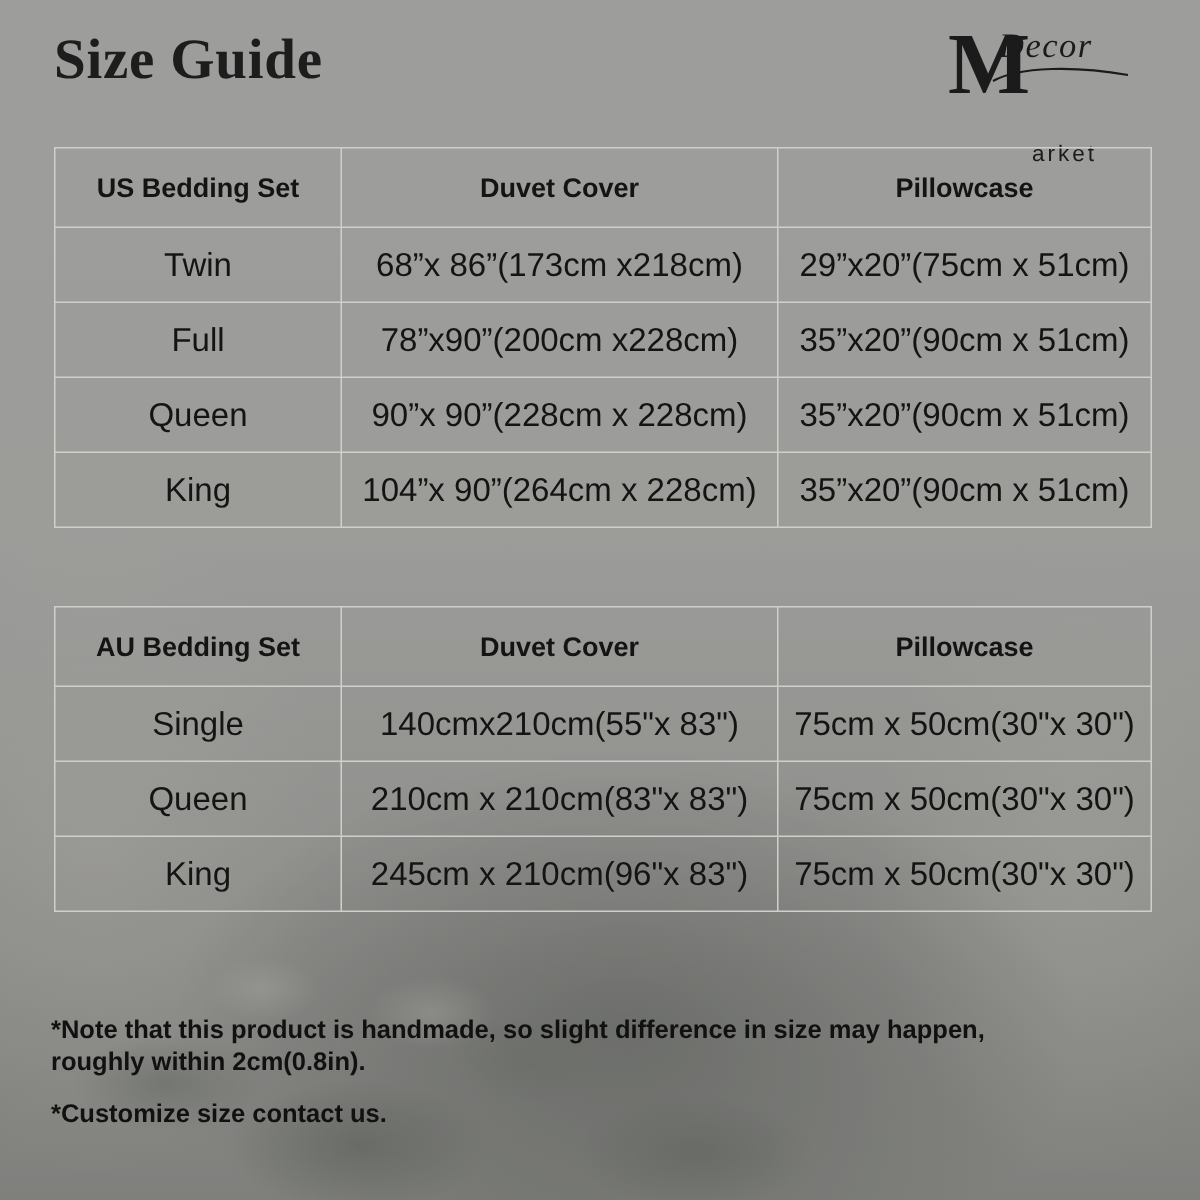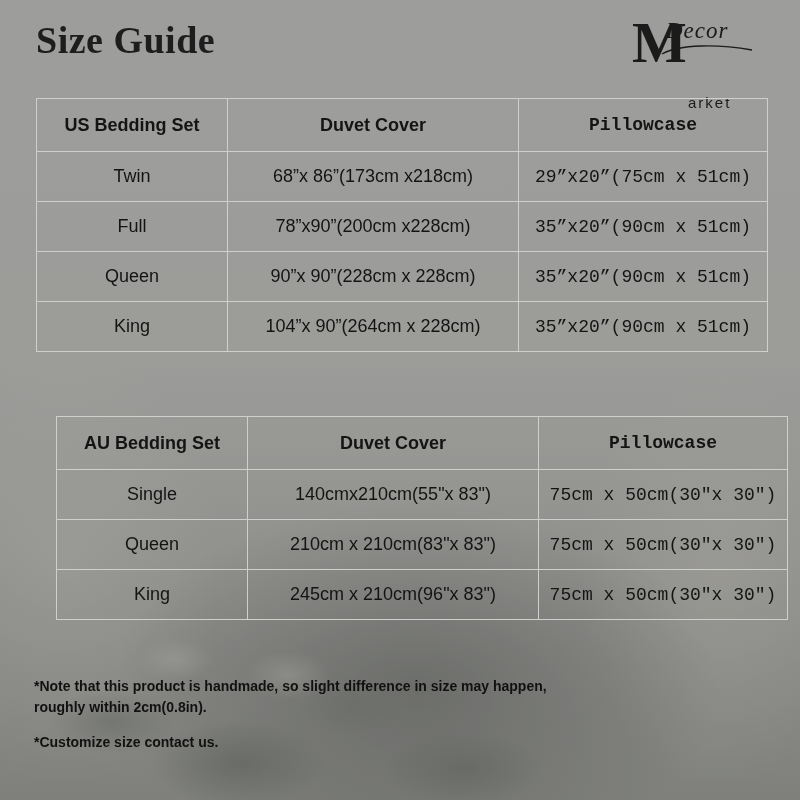--- a/index.html
+++ b/index.html
@@ -115,53 +115,52 @@
     position: absolute;
     border-collapse: collapse;
     width: 728px;
     left: 36px;
     table-layout: fixed;
   }
   table.size-table td, table.size-table th {
     border: 1px solid #cfcfcb;
     text-align: center;
     color: #141414;
-    font-size: 18px;
+    font-size: 22px;
     padding: 0;
     height: 49px;
     vertical-align: middle;
   }
   table.size-table thead th {
     font-weight: bold;
     font-size: 18px;
     height: 52px;
   }
   table.size-table td.label, table.size-table th.label {
     width: 190px;
     border-radius: 18px;
   }
   table.size-table td.duvet, table.size-table th.duvet {
     width: 290px;
   }
   table.size-table td.pillow, table.size-table th.pillow {
     width: 248px;
-    font-family: Liberation Mono, monospace;
   }
   #table-us { top: 98px; }
-  #table-au { top: 416px; margin-left: 20px; }
+  #table-au { top: 404px; }
 
   .notes {
     position: absolute;
     left: 34px;
     top: 676px;
     width: 740px;
     color: #111;
   }
   .note-line {
-    font-size: 14px;
+    font-size: 17px;
     font-weight: bold;
     line-height: 21px;
   }
   .note-gap { height: 14px; }
 </style>
 </head>
 <body>
 
 <div class="page">
   <div class="bg-photo"></div>

